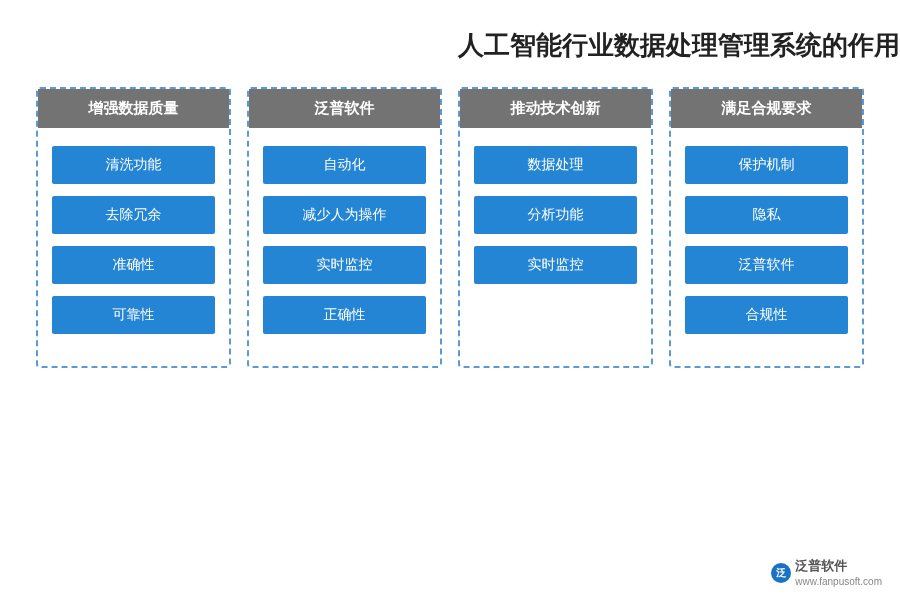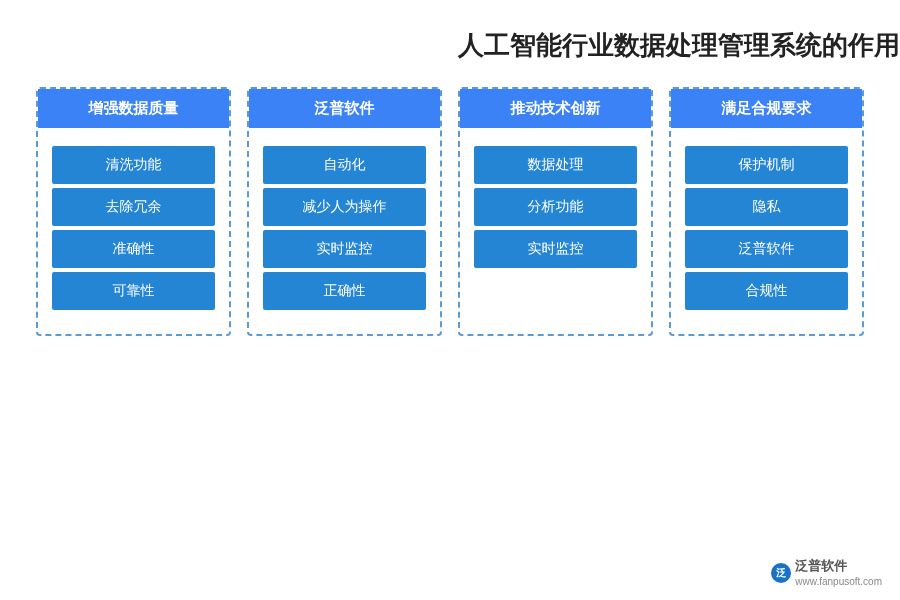--- a/index.html
+++ b/index.html
@@ -27,37 +27,37 @@
     .column {
       flex: 1;
       border: 2px dashed #5b9bd5;
       border-radius: 4px;
       padding: 0 0 20px 0;
       display: flex;
       flex-direction: column;
       align-items: center;
     }
     .col-header {
-      background: #3b82f6;
+      background: #737373;
       color: #ffffff;
       font-size: 15px;
       font-weight: bold;
       width: 100%;
       text-align: center;
       padding: 10px 8px;
       margin-bottom: 18px;
     }
     .col-item {
       background: #2485d4;
       color: #ffffff;
       font-size: 14px;
       text-align: center;
       width: 85%;
       padding: 10px 8px;
-      margin-bottom: 4px;
+      margin-bottom: 12px;
       border-radius: 2px;
     }
     .watermark {
       position: absolute;
       bottom: 12px;
       right: 18px;
       display: flex;
       align-items: center;
       gap: 6px;
       color: #888;

